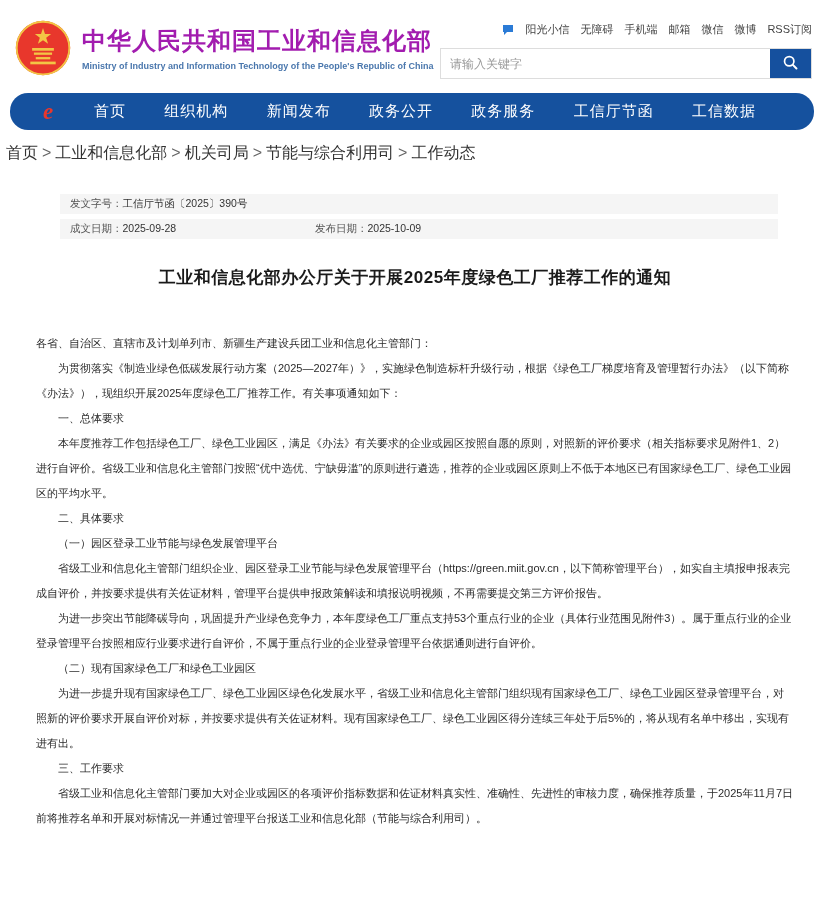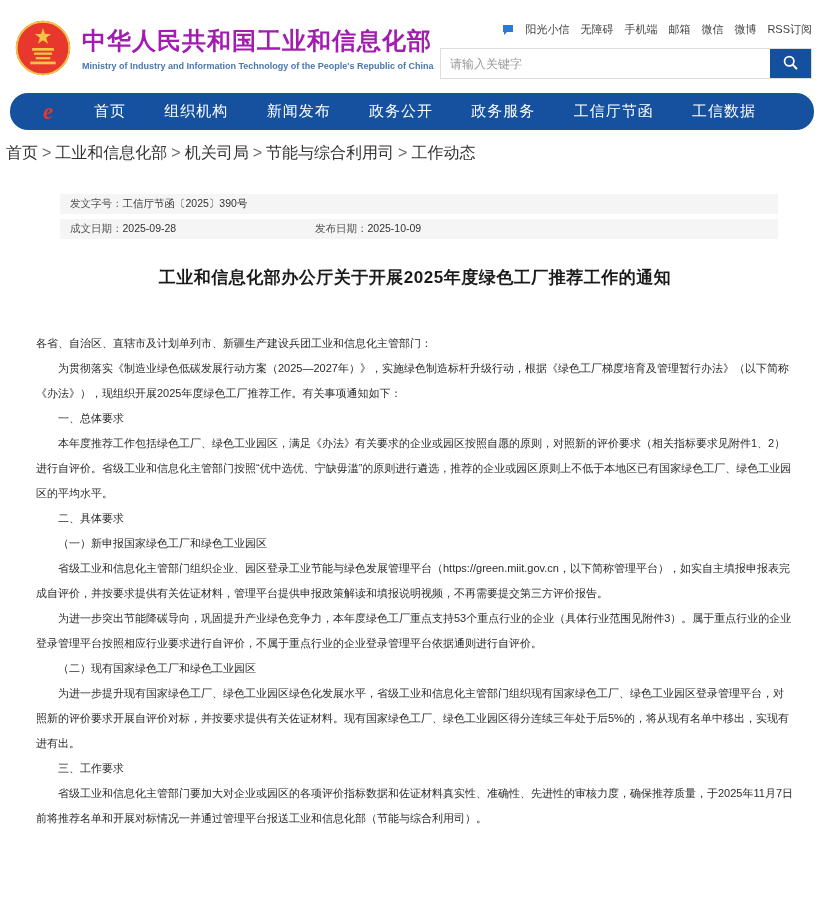--- a/index.html
+++ b/index.html
@@ -120,21 +120,21 @@
     </div>
 
   <h1 class="doc-title">工业和信息化部办公厅关于开展2025年度绿色工厂推荐工作的通知</h1>
 
   <div class="doc-body" id="doc-body">
       <p>各省、自治区、直辖市及计划单列市、新疆生产建设兵团工业和信息化主管部门：</p>
       <p class="indent">为贯彻落实《制造业绿色低碳发展行动方案（2025—2027年）》，实施绿色制造标杆升级行动，根据《绿色工厂梯度培育及管理暂行办法》（以下简称《办法》），现组织开展2025年度绿色工厂推荐工作。有关事项通知如下：</p>
       <p class="indent">一、总体要求</p>
       <p class="indent">本年度推荐工作包括绿色工厂、绿色工业园区，满足《办法》有关要求的企业或园区按照自愿的原则，对照新的评价要求（相关指标要求见附件1、2）进行自评价。省级工业和信息化主管部门按照“优中选优、宁缺毋滥”的原则进行遴选，推荐的企业或园区原则上不低于本地区已有国家绿色工厂、绿色工业园区的平均水平。</p>
       <p class="indent">二、具体要求</p>
-      <p class="indent">（一）新申报国家绿色工厂和绿色工业园区</p>
+      <p class="indent">（一）园区登录工业节能与绿色发展管理平台</p>
       <p class="indent">省级工业和信息化主管部门组织企业、园区登录工业节能与绿色发展管理平台（https://green.miit.gov.cn，以下简称管理平台），如实自主填报申报表完成自评价，并按要求提供有关佐证材料，管理平台提供申报政策解读和填报说明视频，不再需要提交第三方评价报告。</p>
       <p class="indent">为进一步突出节能降碳导向，巩固提升产业绿色竞争力，本年度绿色工厂重点支持53个重点行业的企业（具体行业范围见附件3）。属于重点行业的企业登录管理平台按照相应行业要求进行自评价，不属于重点行业的企业登录管理平台依据通则进行自评价。</p>
       <p class="indent">（二）现有国家绿色工厂和绿色工业园区</p>
       <p class="indent">为进一步提升现有国家绿色工厂、绿色工业园区绿色化发展水平，省级工业和信息化主管部门组织现有国家绿色工厂、绿色工业园区登录管理平台，对照新的评价要求开展自评价对标，并按要求提供有关佐证材料。现有国家绿色工厂、绿色工业园区得分连续三年处于后5%的，将从现有名单中移出，实现有进有出。</p>
       <p class="indent">三、工作要求</p>
       <p class="indent">省级工业和信息化主管部门要加大对企业或园区的各项评价指标数据和佐证材料真实性、准确性、先进性的审核力度，确保推荐质量，于2025年11月7日前将推荐名单和开展对标情况一并通过管理平台报送工业和信息化部（节能与综合利用司）。</p>
     </div>
 
 </div>
 

